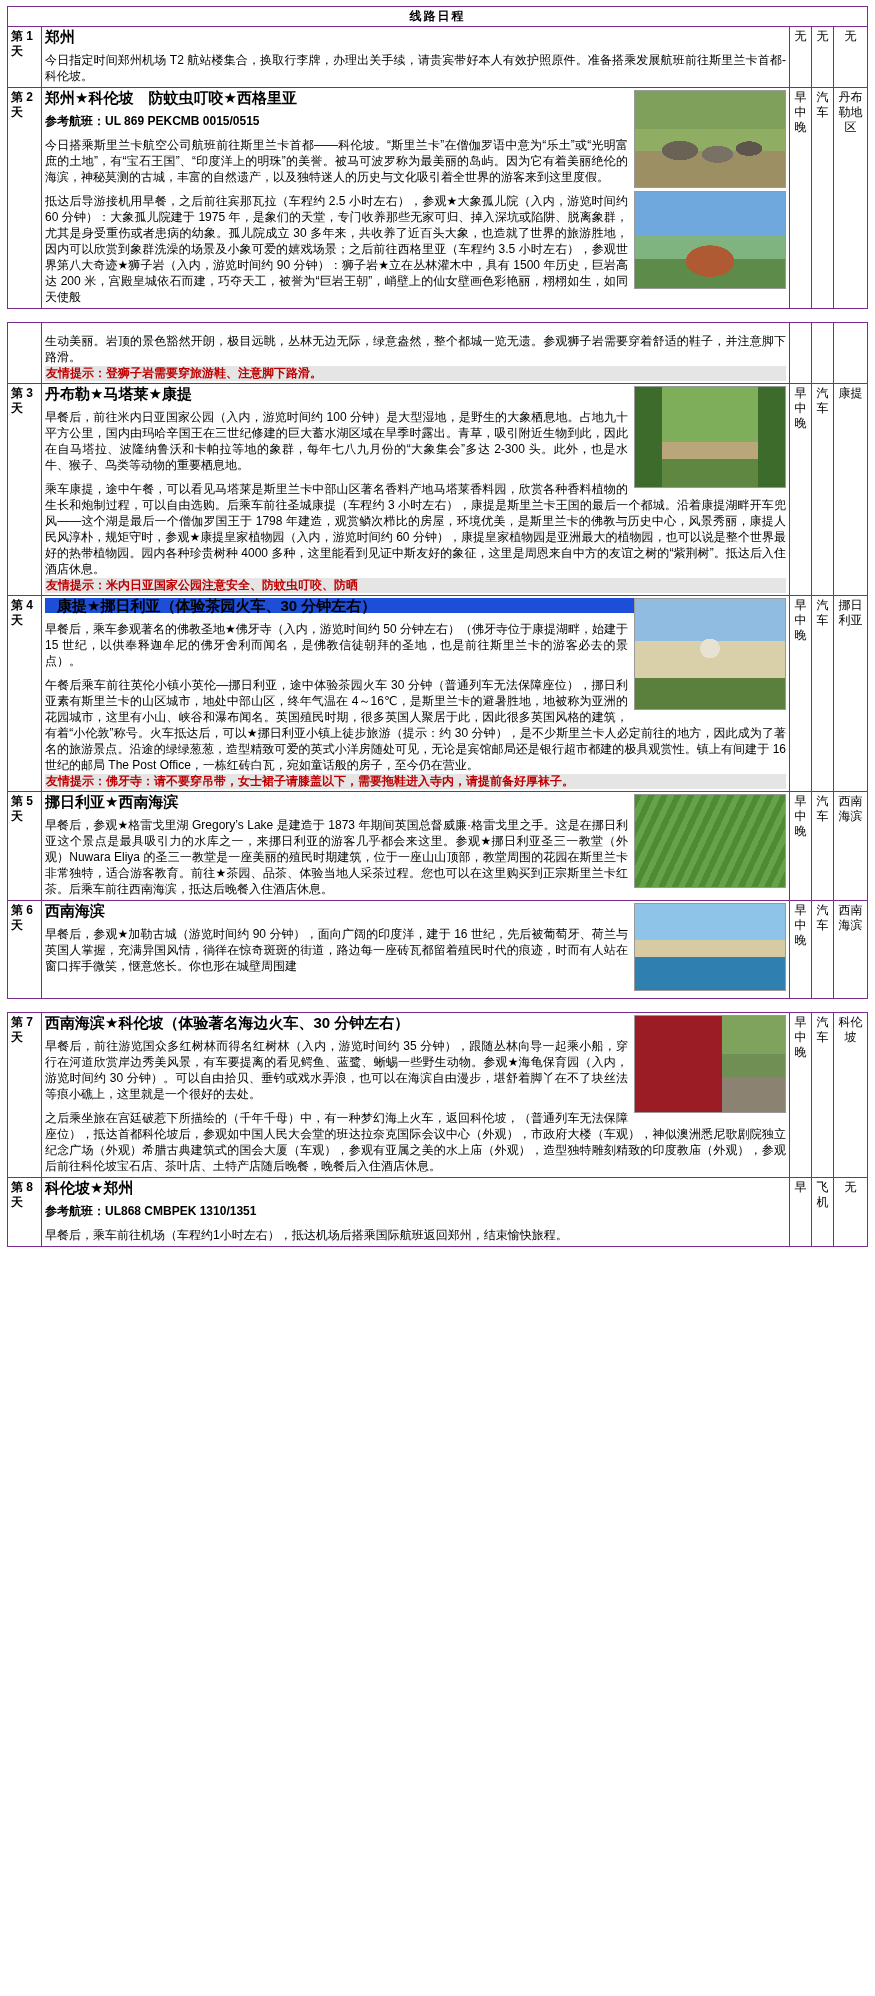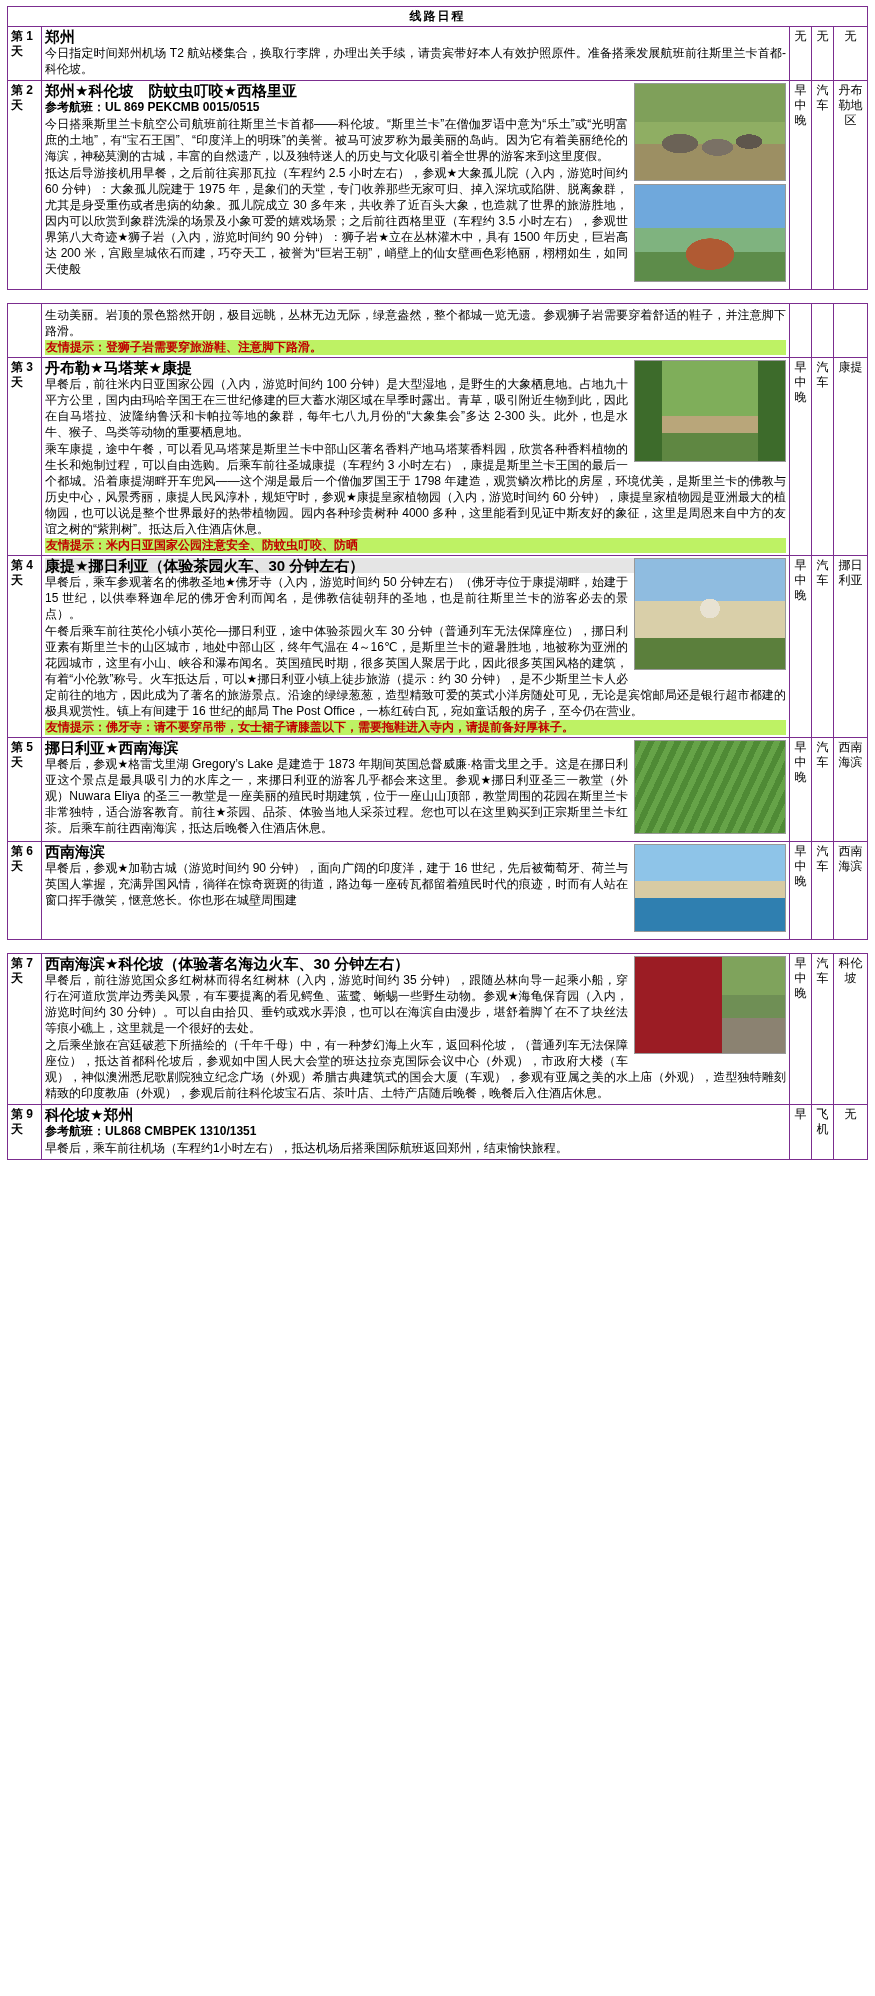--- a/index.html
+++ b/index.html
@@ -35,32 +35,32 @@
     font-weight:bold;
     font-size:13px;
   }
   .col-day{width:34px;font-weight:bold;font-size:12px;}
   .col-body{}
   .col-meal{width:22px;text-align:center;font-size:12px;line-height:14px;}
   .col-traf{width:22px;text-align:center;font-size:12px;line-height:14px;}
   .col-hotel{width:34px;text-align:center;font-size:12px;line-height:14px;}
   .hdr .col-day{width:34px;}
   .bodytext{font-size:12px;line-height:16px;text-align:justify;}
-  .bodytext p{margin:1px 0 1px 0;}
+  .bodytext p{margin:8px 0 1px 0;}
   .bold{font-weight:bold;}
   .route{font-weight:bold;font-size:15px;}
   .tip{
-    background:#bef264;
+    background:#e5e5e5;
     color:#c00000;
     font-weight:bold;
     font-size:12px;
     display:block;
     padding:0 1px;
   }
-  .hl-yellow{background:#e5e5e5;}
+  .hl-yellow{background:#1d4ed8;padding-left:12px;}
   .imgbox{
     float:right;
     margin:0 0 2px 6px;
   }
   .photo{
     display:block;
     border:1px solid #999;
     margin-bottom:3px;
     position:relative;
     overflow:hidden;
@@ -278,21 +278,21 @@
           <p>早餐后，前往游览国众多红树林而得名红树林（入内，游览时间约 35 分钟），跟随丛林向导一起乘小船，穿行在河道欣赏岸边秀美风景，有车要提离的看见鳄鱼、蓝鹭、蜥蜴一些野生动物。参观★海龟保育园（入内，游览时间约 30 分钟）。可以自由拾贝、垂钓或戏水弄浪，也可以在海滨自由漫步，堪舒着脚丫在不了块丝法等痕小礁上，这里就是一个很好的去处。</p>
           <p>之后乘坐旅在宫廷破惹下所描绘的（千年千母）中，有一种梦幻海上火车，返回科伦坡，（普通列车无法保障座位），抵达首都科伦坡后，参观如中国人民大会堂的班达拉奈克国际会议中心（外观），市政府大楼（车观），神似澳洲悉尼歌剧院独立纪念广场（外观）希腊古典建筑式的国会大厦（车观），参观有亚属之美的水上庙（外观），造型独特雕刻精致的印度教庙（外观），参观后前往科伦坡宝石店、茶叶店、土特产店随后晚餐，晚餐后入住酒店休息。</p>
         </div>
       </td>
       <td class="col-meal">早中晚</td>
       <td class="col-traf">汽车</td>
       <td class="col-hotel">科伦坡</td>
     </tr>
 
     <tr>
-      <td class="col-day">第 9 天</td>
+      <td class="col-day">第 8 天</td>
       <td class="col-body">
         <div class="route">科伦坡★郑州</div>
         <div class="bodytext">
           <p><span class="bold">参考航班：</span><span class="bold">UL868        CMBPEK          1310/1351</span></p>
           <p>早餐后，乘车前往机场（车程约1小时左右），抵达机场后搭乘国际航班返回郑州，结束愉快旅程。</p>
         </div>
       </td>
       <td class="col-meal">早</td>
       <td class="col-traf">飞机</td>
       <td class="col-hotel">无</td>

